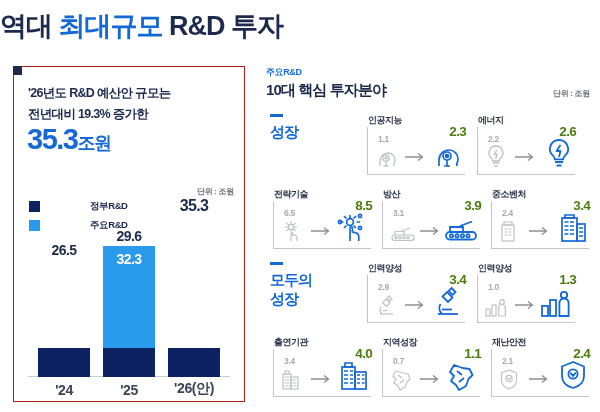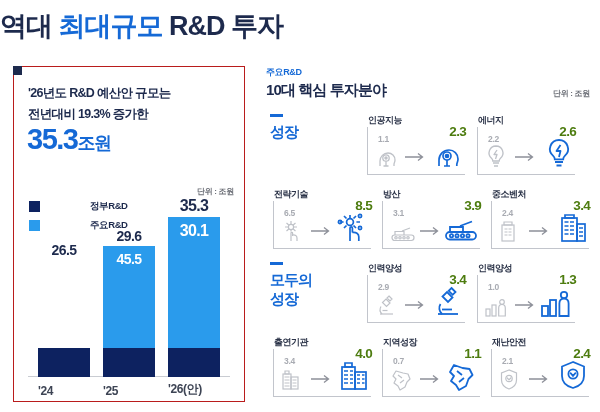--- a/index.html
+++ b/index.html
@@ -80,22 +80,22 @@
   }
   .val-top{
     position:absolute;left:0;width:52px;text-align:center;
     font-size:14px;font-weight:bold;color:#1d2a4d;letter-spacing:-0.6px;
   }
   .val-in{
     position:absolute;left:0;width:52px;text-align:center;top:5px;
     font-size:14px;font-weight:bold;color:#ffffff;letter-spacing:-0.6px;
   }
   .x-label{
-    position:absolute;bottom:6px;left:0;width:52px;
-    font-size:12px;font-weight:bold;color:#3d4454;letter-spacing:-0.4px;
+    position:absolute;bottom:6px;left:0;width:52px;text-align:center;
+    font-size:14px;font-weight:bold;color:#3d4454;letter-spacing:-0.4px;
   }
 
   
   .right-panel{position:absolute;left:266px;top:66px;width:326px;height:340px;}
   .rp-sub{font-size:9px;font-weight:bold;color:#1569d6;letter-spacing:-0.4px;}
   .rp-title{font-size:15px;font-weight:bold;color:#1d2a4d;letter-spacing:-0.9px;margin-top:2px;}
   .unit-right{
     position:absolute;right:2px;top:22px;
     font-size:8px;font-weight:bold;color:#6d7078;letter-spacing:-0.3px;
   }
@@ -168,33 +168,30 @@
       <div class="bar-stack">
         <div class="seg-gov" style="height:29px;"></div>
       </div>
       <div class="x-label" style="bottom:-21px;">'24</div>
     </div>
 
     <div class="bar-group" style="left:89px;">
       <div class="val-top" style="bottom:133px;">29.6</div>
       <div class="bar-stack">
         <div class="seg-major" style="height:102px;">
-          <div class="val-in">45.5</div>
+          <div class="val-in">32.3</div>
         </div>
         <div class="seg-gov" style="height:29px;"></div>
       </div>
       <div class="x-label" style="bottom:-21px;">'25</div>
     </div>
 
     <div class="bar-group" style="left:154px;">
       <div class="val-top" style="bottom:162px;font-size:16px;">35.3</div>
       <div class="bar-stack">
-        <div class="seg-major" style="height:131px;">
-          <div class="val-in" style="font-size:16px;">30.1</div>
-        </div>
         <div class="seg-gov" style="height:29px;"></div>
       </div>
       <div class="x-label" style="bottom:-21px;">'26(안)</div>
     </div>
   </div>
 </div>
 
 <div class="right-panel">
   <div class="rp-sub">주요R&amp;D</div>
   <div class="rp-title">10대 핵심 투자분야</div>

